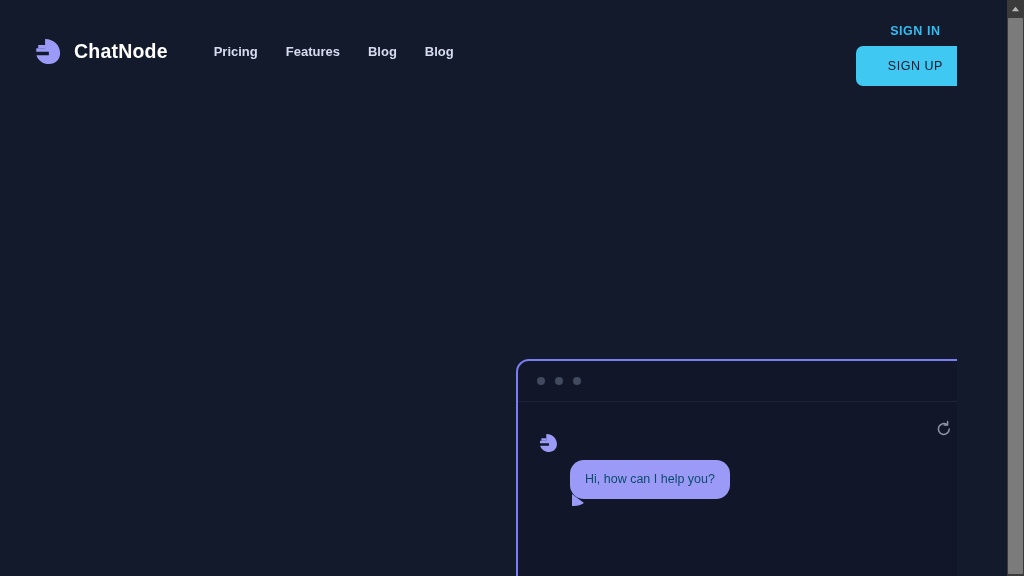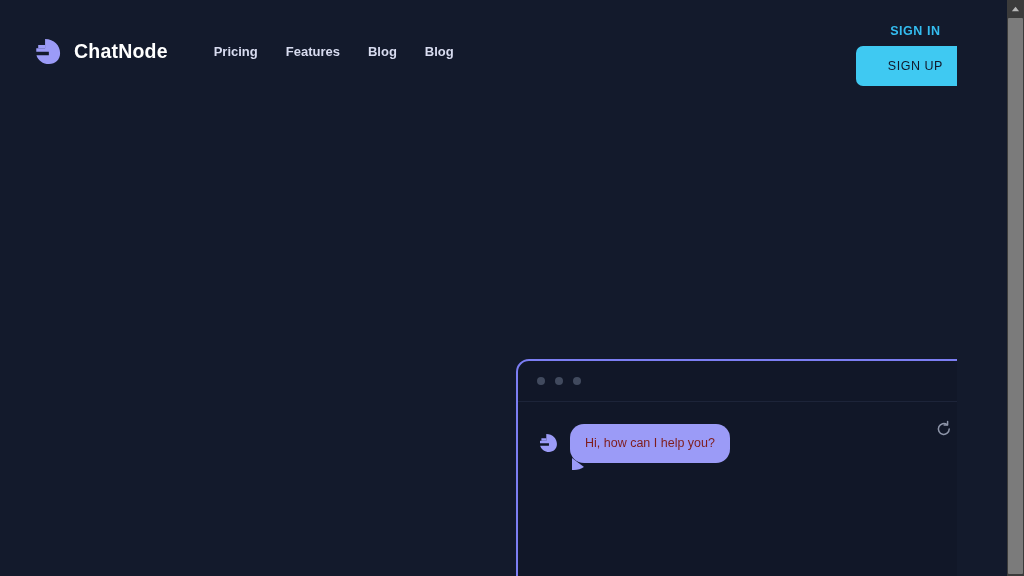--- a/index.html
+++ b/index.html
@@ -154,27 +154,28 @@
   .avatar-mark {
     width: 22px;
     height: 22px;
     flex: none;
     margin-top: 8px;
   }
 
   #chat-bubble {
     position: relative;
     background: #9b9bf7;
-    color: #7f1d1d;
+    color: #0c4a6e;
     font-size: 12.5px;
     line-height: 1.35;
     border-radius: 14px;
     padding: 11px 15px;
     max-width: 280px;
     white-space: nowrap;
+    margin-top: 36px;
   }
 
   #chat-bubble::after {
     content: "";
     position: absolute;
     left: 2px;
     bottom: -7px;
     width: 16px;
     height: 12px;
     background: #9b9bf7;

